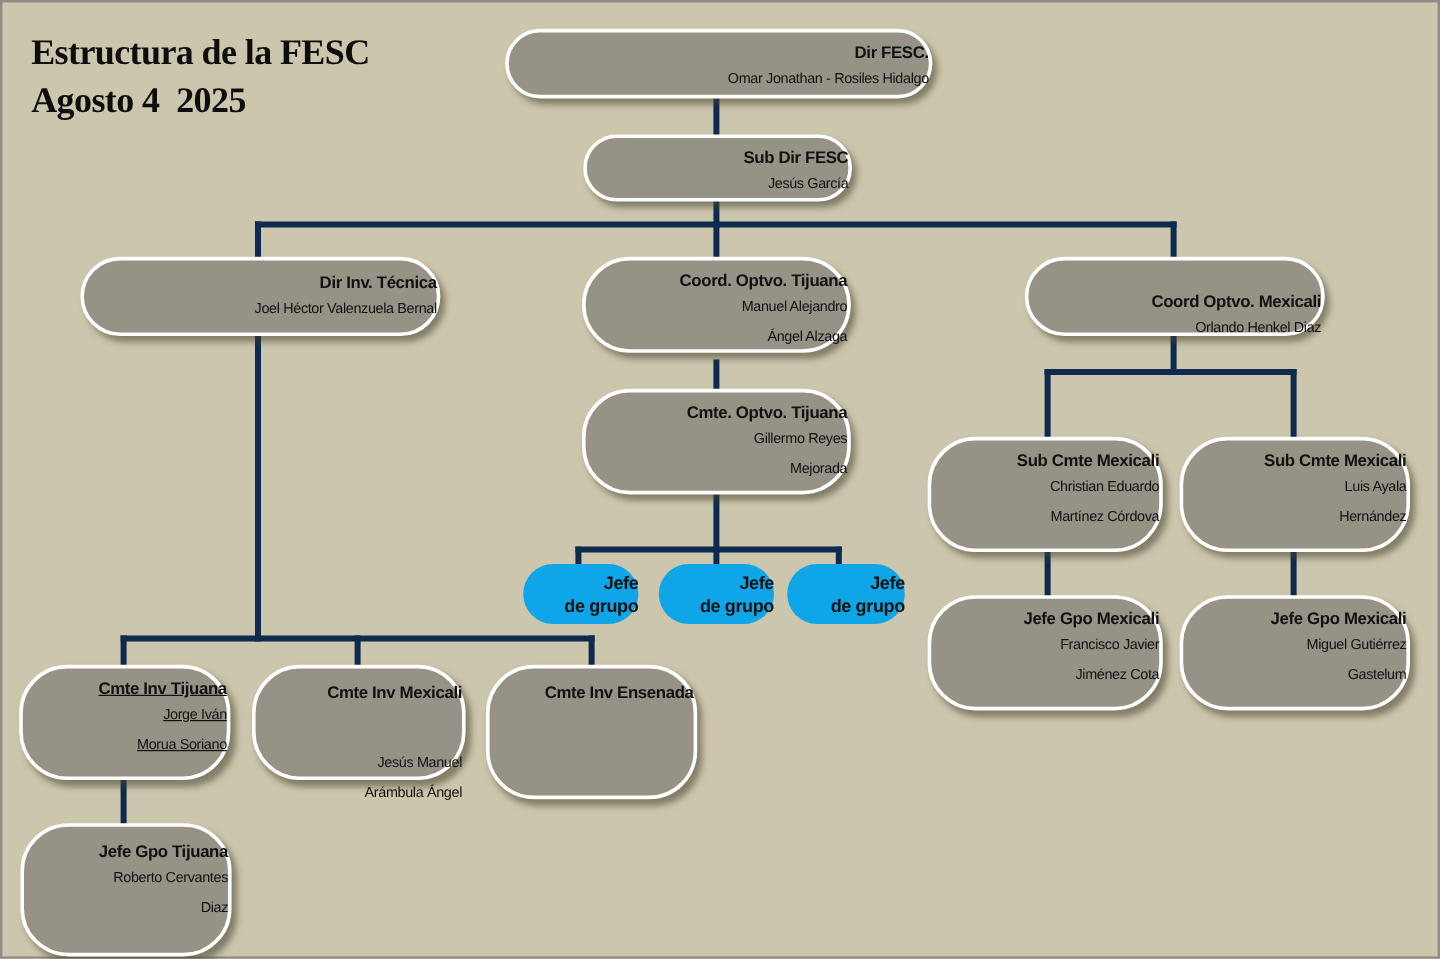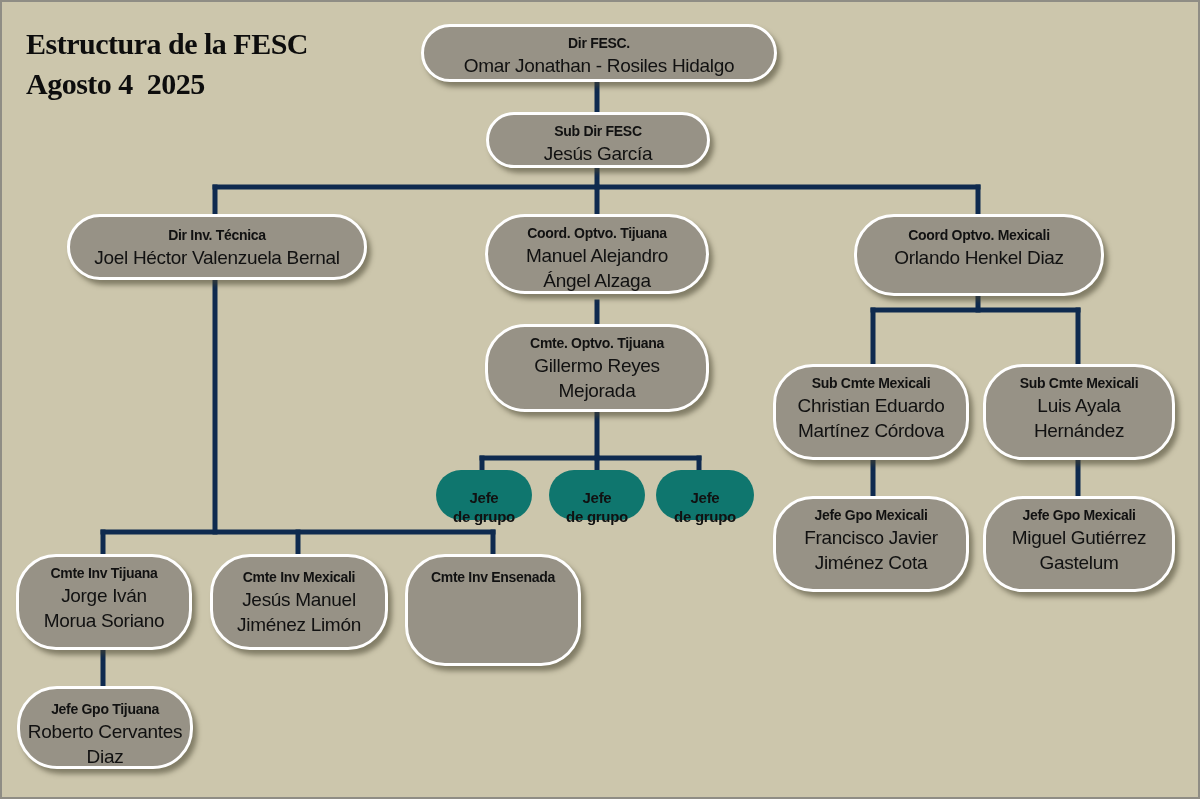--- a/index.html
+++ b/index.html
@@ -17,33 +17,33 @@
       font-family: "Liberation Sans", sans-serif; font-weight: bold;
       font-size: 30px; line-height: 40px; color: #0d0d0d; letter-spacing: -0.5px;
     }
     .title div { white-space: pre; font-family: Liberation Serif, serif; }
     svg.lines { position: absolute; left: 0; top: 0; }
     .node {
       position: absolute; box-sizing: border-box;
       background: #979286; border: 3px solid #ffffff;
       border-radius: 40px;
       box-shadow: 4px 5px 5px rgba(70,65,45,0.55);
-      text-align: center; color: #111;
+      text-align: right; color: #111;
       display: flex; flex-direction: column; justify-content: flex-start;
       padding-top: 6px;
     }
     .node .role {
       font-weight: bold; font-size: 14px; line-height: 20px; letter-spacing: -0.3px;
     }
     .node .name {
-      font-size: 19px; line-height: 25px; white-space: pre-line; letter-spacing: -0.3px;
+      font-size: 12px; line-height: 25px; white-space: pre-line; letter-spacing: -0.3px;
     }
     .node.small {
-      background: #0f766e; border: none; box-shadow: none;
-      border-radius: 26px; padding-top: 18px;
+      background: #0ea5e9; border: none; box-shadow: none;
+      border-radius: 26px; padding-top: 7px;
     }
     .node.small .role {
       font-size: 15px; line-height: 19px; white-space: pre-line;
     }
   </style>
 </head>
 <body>
 
 <div class="frame"></div>
 
@@ -101,21 +101,21 @@
   <div class="role">Dir Inv. Técnica</div>
   <div class="name">Joel Héctor  Valenzuela Bernal</div>
 </div>
 
 <div class="node" style="left:485px;top:214px;width:224px;height:80px;">
   <div class="role">Coord. Optvo. Tijuana</div>
   <div class="name">Manuel Alejandro
 Ángel Alzaga</div>
 </div>
 
-<div class="node" style="left:854px;top:214px;width:250px;height:82px;padding-top:8px;">
+<div class="node" style="left:854px;top:214px;width:250px;height:66px;padding-top:24px;">
   <div class="role">Coord Optvo.  Mexicali</div>
   <div class="name">Orlando Henkel Diaz</div>
 </div>
 
 <div class="node" style="left:485px;top:324px;width:224px;height:88px;">
   <div class="role">Cmte. Optvo. Tijuana</div>
   <div class="name">Gillermo Reyes
 Mejorada</div>
 </div>
 
@@ -147,31 +147,31 @@
   <div class="role">Jefe Gpo Mexicali</div>
   <div class="name">Francisco Javier
 Jiménez Cota</div>
 </div>
 <div class="node" style="left:983px;top:496px;width:192px;height:96px;">
   <div class="role">Jefe Gpo  Mexicali</div>
   <div class="name">Miguel Gutiérrez
 Gastelum</div>
 </div>
 
-<div class="node" style="left:16px;top:554px;width:176px;height:96px;">
+<div class="node" style="left:16px;top:554px;width:176px;height:96px;text-decoration:underline;">
   <div class="role">Cmte Inv Tijuana</div>
   <div class="name">Jorge Iván
 Morua Soriano</div>
 </div>
-<div class="node" style="left:210px;top:554px;width:178px;height:96px;padding-top:10px;">
+<div class="node" style="left:210px;top:554px;width:178px;height:96px;padding-top:10px;gap:36px;">
   <div class="role">Cmte Inv Mexicali</div>
   <div class="name">Jesús Manuel
-Jiménez Limón</div>
+Arámbula Ángel</div>
 </div>
 <div class="node" style="left:405px;top:554px;width:176px;height:112px;padding-top:10px;">
   <div class="role">Cmte Inv Ensenada</div>
 </div>
 
-<div class="node" style="left:17px;top:686px;width:176px;height:83px;padding-top:10px;">
+<div class="node" style="left:17px;top:686px;width:176px;height:111px;padding-top:10px;">
   <div class="role">Jefe Gpo Tijuana</div>
   <div class="name">Roberto Cervantes
 Diaz</div>
 </div>
 
 </body></html>

